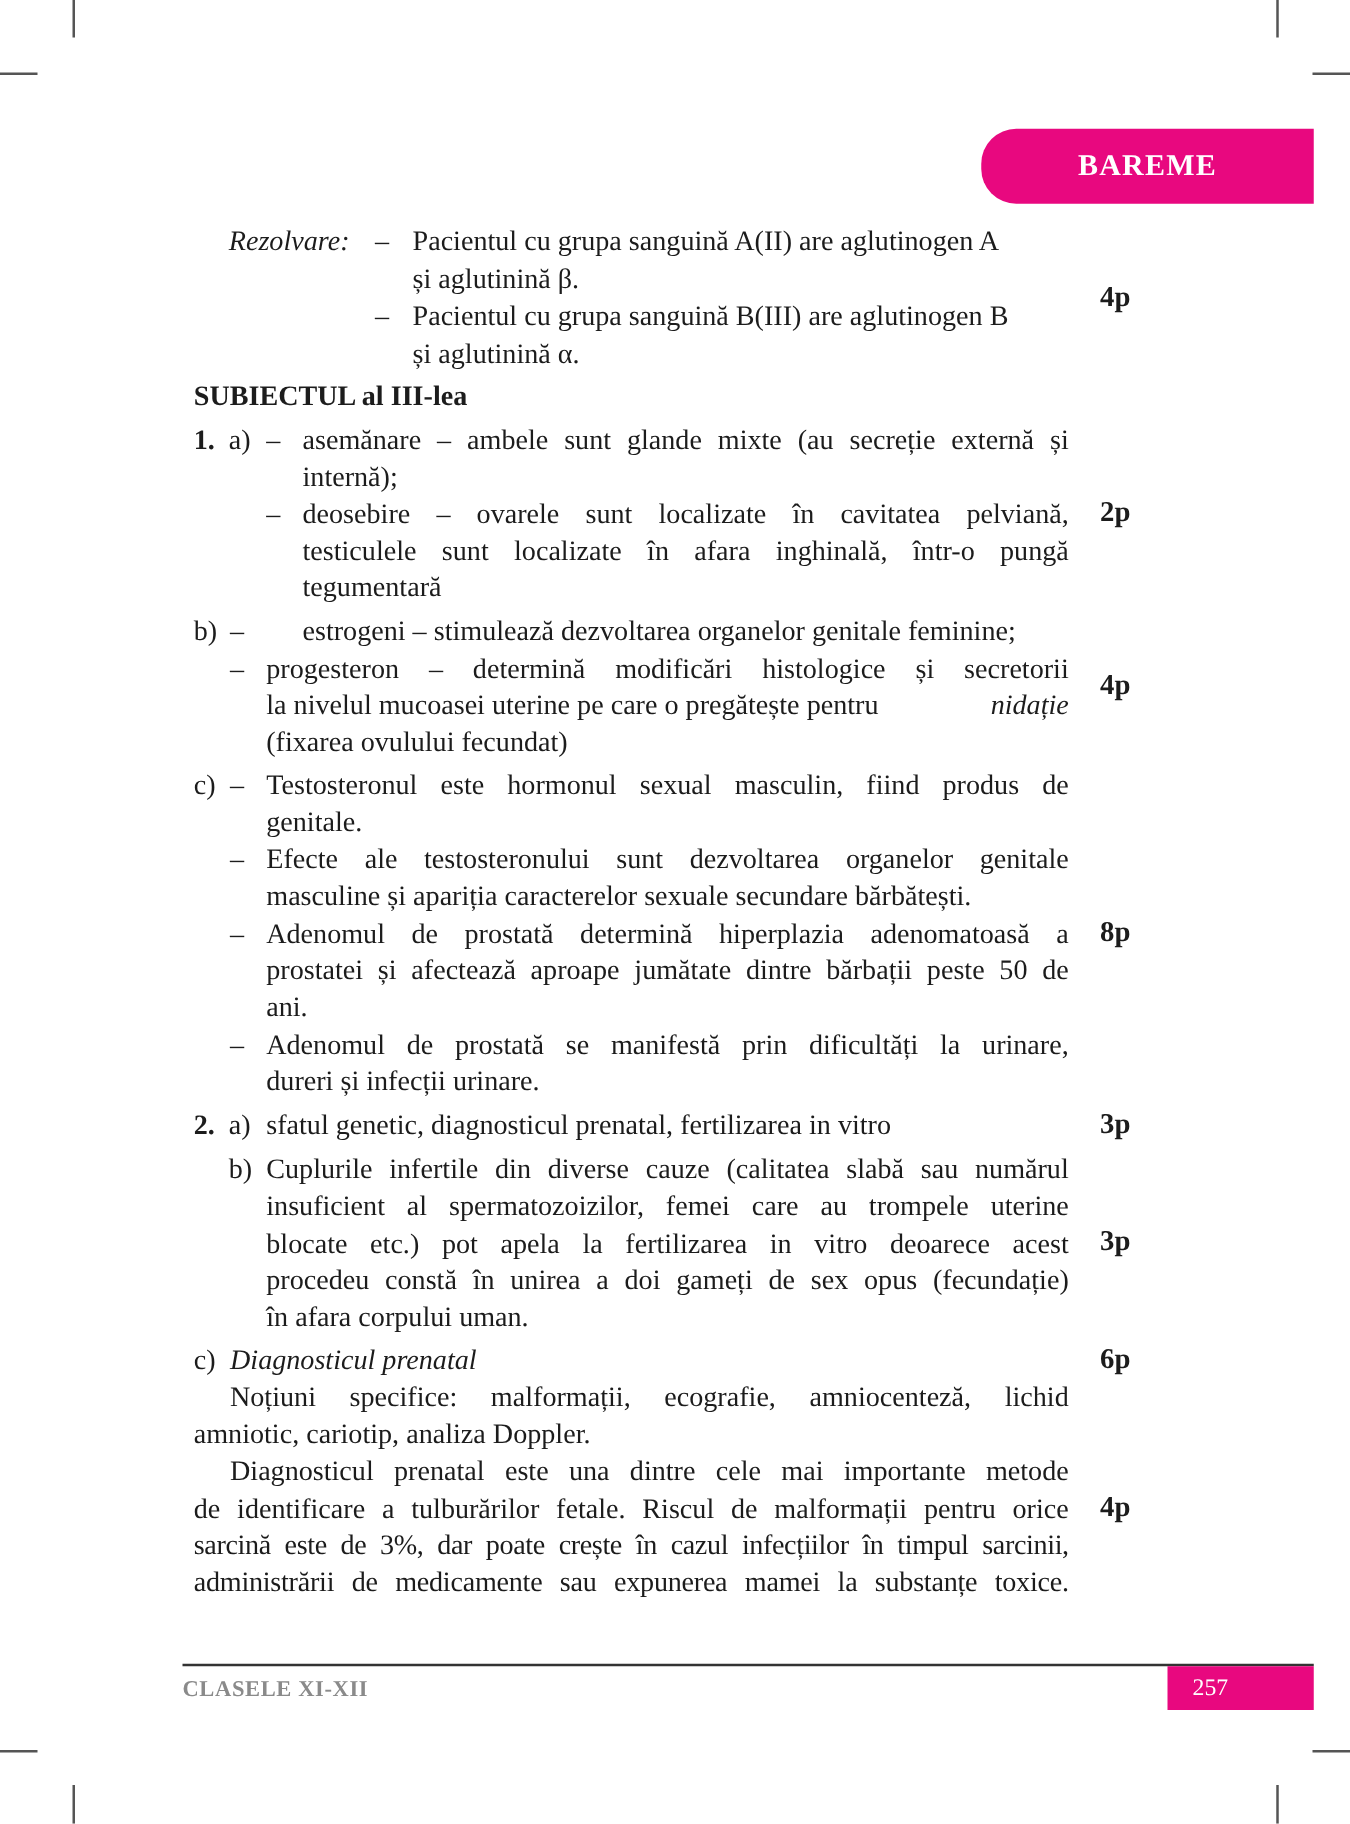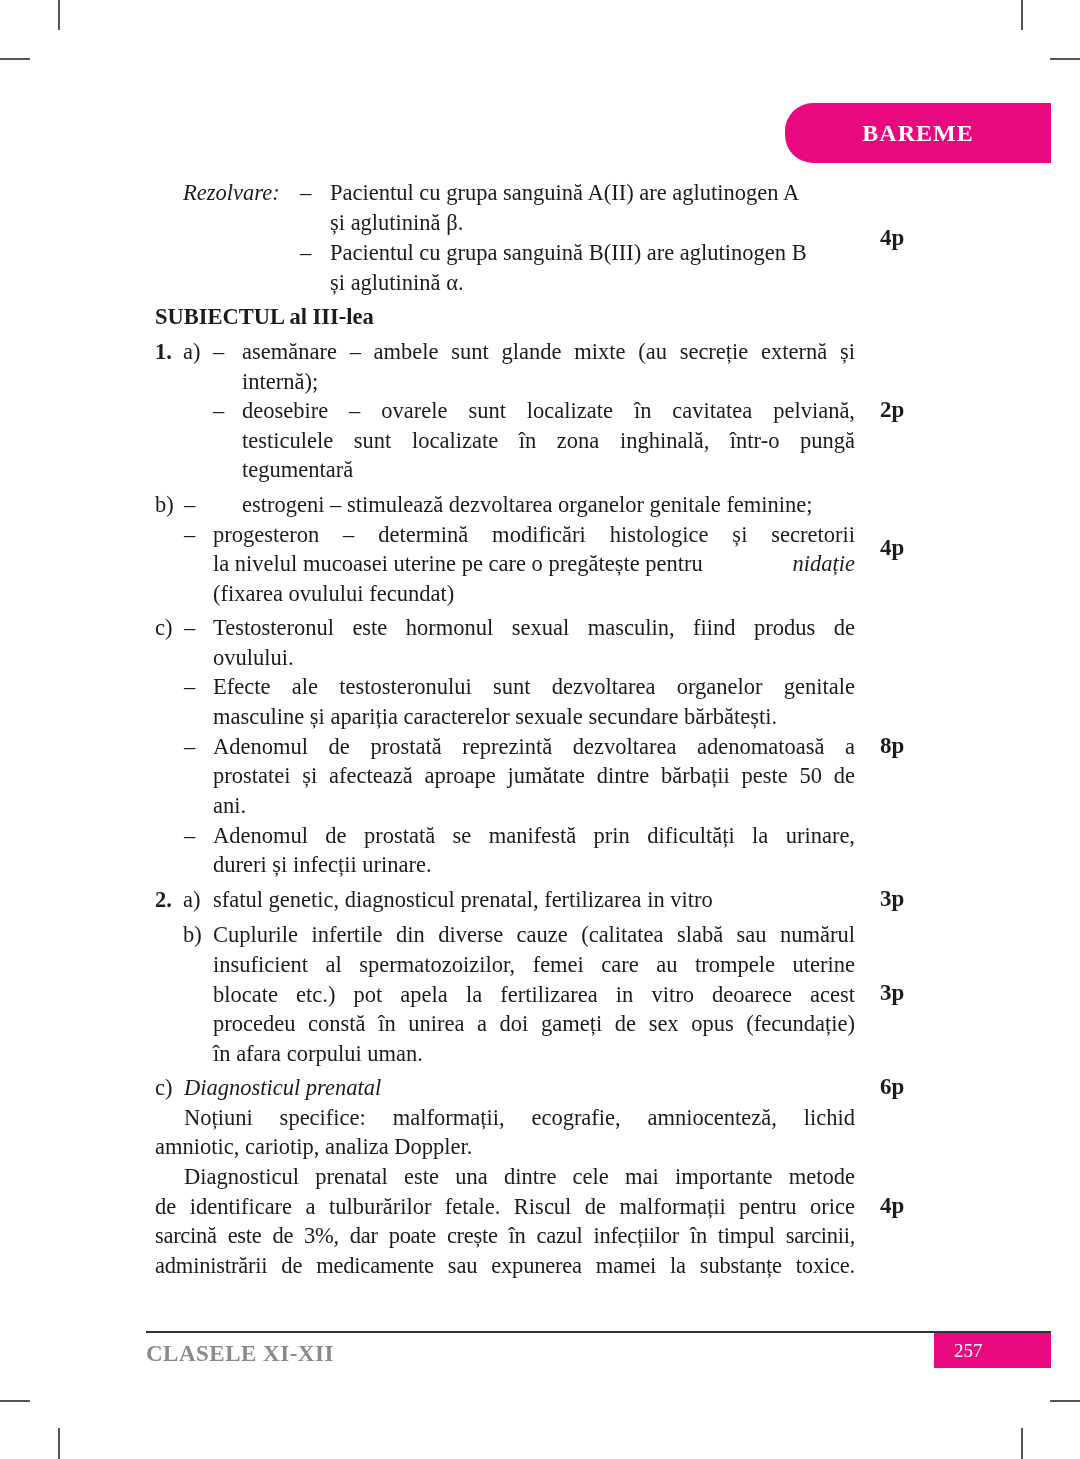--- a/index.html
+++ b/index.html
@@ -8,21 +8,21 @@
   .crop { position:absolute; background:#555; }
   .tab { position:absolute; left:785px; top:103px; width:266px; height:60px; background:#e8087f;
          border-radius:28px 0 0 28px; color:#fff; font-weight:bold; font-size:24px; letter-spacing:1px;
          display:flex; align-items:center; justify-content:center; }
   .line { position:absolute; left:0; font-size:22.5px; line-height:29.6px; white-space:nowrap; }
   .just { text-align:justify; text-align-last:justify; }
   .pts { position:absolute; left:880px; font-weight:bold; font-size:23px; }
   .b { font-weight:bold; }
   .i { font-style:italic; }
   .footer-rule { position:absolute; left:146px; top:1331px; width:905px; height:2px; background:#333; }
-  .footer-text { position:absolute; left:146px; top:1341px; font-size:23px; font-weight:bold; color:#8a8a8a; letter-spacing:0.5px;text-align:right; }
+  .footer-text { position:absolute; left:146px; top:1341px; font-size:18px; font-weight:bold; color:#8a8a8a; letter-spacing:0.5px;text-align:right; }
   .pagenum { position:absolute; left:934px; top:1333px; width:117px; height:35px; background:#e8087f;
              color:#fff; font-size:19px; line-height:35px; padding-left:20px; box-sizing:border-box; }
 </style>
 </head>
 <body>
 
 <div class="crop" style="left:58px;top:0;width:1.5px;height:30px;"></div>
 <div class="crop" style="left:0;top:58px;width:30px;height:1.5px;"></div>
 <div class="crop" style="left:1021px;top:0;width:1.5px;height:30px;"></div>
 <div class="crop" style="left:1050px;top:58px;width:30px;height:1.5px;"></div>
@@ -46,45 +46,45 @@
 
   <div class="line b" style="left:155px;top:302px;">SUBIECTUL al III-lea</div>
 
   <div class="line b" style="left:155px;top:337px;">1.</div>
   <div class="line" style="left:183px;top:337px;">a)</div>
   <div class="line" style="left:213px;top:337px;">–</div>
   <div class="line just" style="left:242px;top:337px;width:613px;">asemănare – ambele sunt glande mixte (au secreție externă și</div>
   <div class="line" style="left:242px;top:367px;">internă);</div>
   <div class="line" style="left:213px;top:396px;">–</div>
   <div class="line just" style="left:242px;top:396px;width:613px;">deosebire – ovarele sunt localizate în cavitatea pelviană,</div>
-  <div class="line just" style="left:242px;top:426px;width:613px;">testiculele sunt localizate în zona inghinală, într-o pungă</div>
+  <div class="line just" style="left:242px;top:426px;width:613px;">testiculele sunt localizate în afara inghinală, într-o pungă</div>
   <div class="line" style="left:242px;top:455px;">tegumentară</div>
   <div class="pts" style="top:397px;">2p</div>
 
   <div class="line" style="left:155px;top:490px;">b)</div>
   <div class="line" style="left:184px;top:490px;">–</div>
   <div class="line" style="left:213px;top:490px;margin-left:29px;">estrogeni – stimulează dezvoltarea organelor genitale feminine;</div>
   <div class="line" style="left:184px;top:520px;">–</div>
   <div class="line just" style="left:213px;top:520px;width:642px;">progesteron – determină modificări histologice și secretorii</div>
   <div class="line" style="left:213px;top:549px;width:642px;display:flex;justify-content:space-between;">
     <span>la nivelul mucoasei uterine pe care o pregătește pentru</span>
     <span class="i">nidație</span>
   </div>
   <div class="line" style="left:213px;top:579px;">(fixarea ovulului fecundat)</div>
   <div class="pts" style="top:535px;">4p</div>
 
   <div class="line" style="left:155px;top:613px;">c)</div>
   <div class="line" style="left:184px;top:613px;">–</div>
   <div class="line just" style="left:213px;top:613px;width:642px;">Testosteronul este hormonul sexual masculin, fiind produs de</div>
-  <div class="line" style="left:213px;top:643px;">ovulului.</div>
+  <div class="line" style="left:213px;top:643px;">genitale.</div>
   <div class="line" style="left:184px;top:672px;">–</div>
   <div class="line just" style="left:213px;top:672px;width:642px;">Efecte ale testosteronului sunt dezvoltarea organelor genitale</div>
   <div class="line" style="left:213px;top:702px;">masculine și apariția caracterelor sexuale secundare bărbătești.</div>
   <div class="line" style="left:184px;top:732px;">–</div>
-  <div class="line just" style="left:213px;top:732px;width:642px;">Adenomul de prostată reprezintă dezvoltarea adenomatoasă a</div>
+  <div class="line just" style="left:213px;top:732px;width:642px;">Adenomul de prostată determină hiperplazia adenomatoasă a</div>
   <div class="line just" style="left:213px;top:761px;width:642px;">prostatei și afectează aproape jumătate dintre bărbații peste 50 de</div>
   <div class="line" style="left:213px;top:791px;">ani.</div>
   <div class="line" style="left:184px;top:821px;">–</div>
   <div class="line just" style="left:213px;top:821px;width:642px;">Adenomul de prostată se manifestă prin dificultăți la urinare,</div>
   <div class="line" style="left:213px;top:850px;">dureri și infecții urinare.</div>
   <div class="pts" style="top:733px;">8p</div>
 
   <div class="line b" style="left:155px;top:885px;">2.</div>
   <div class="line" style="left:183px;top:885px;">a)</div>
   <div class="line" style="left:213px;top:885px;">sfatul genetic, diagnosticul prenatal, fertilizarea in vitro</div>

